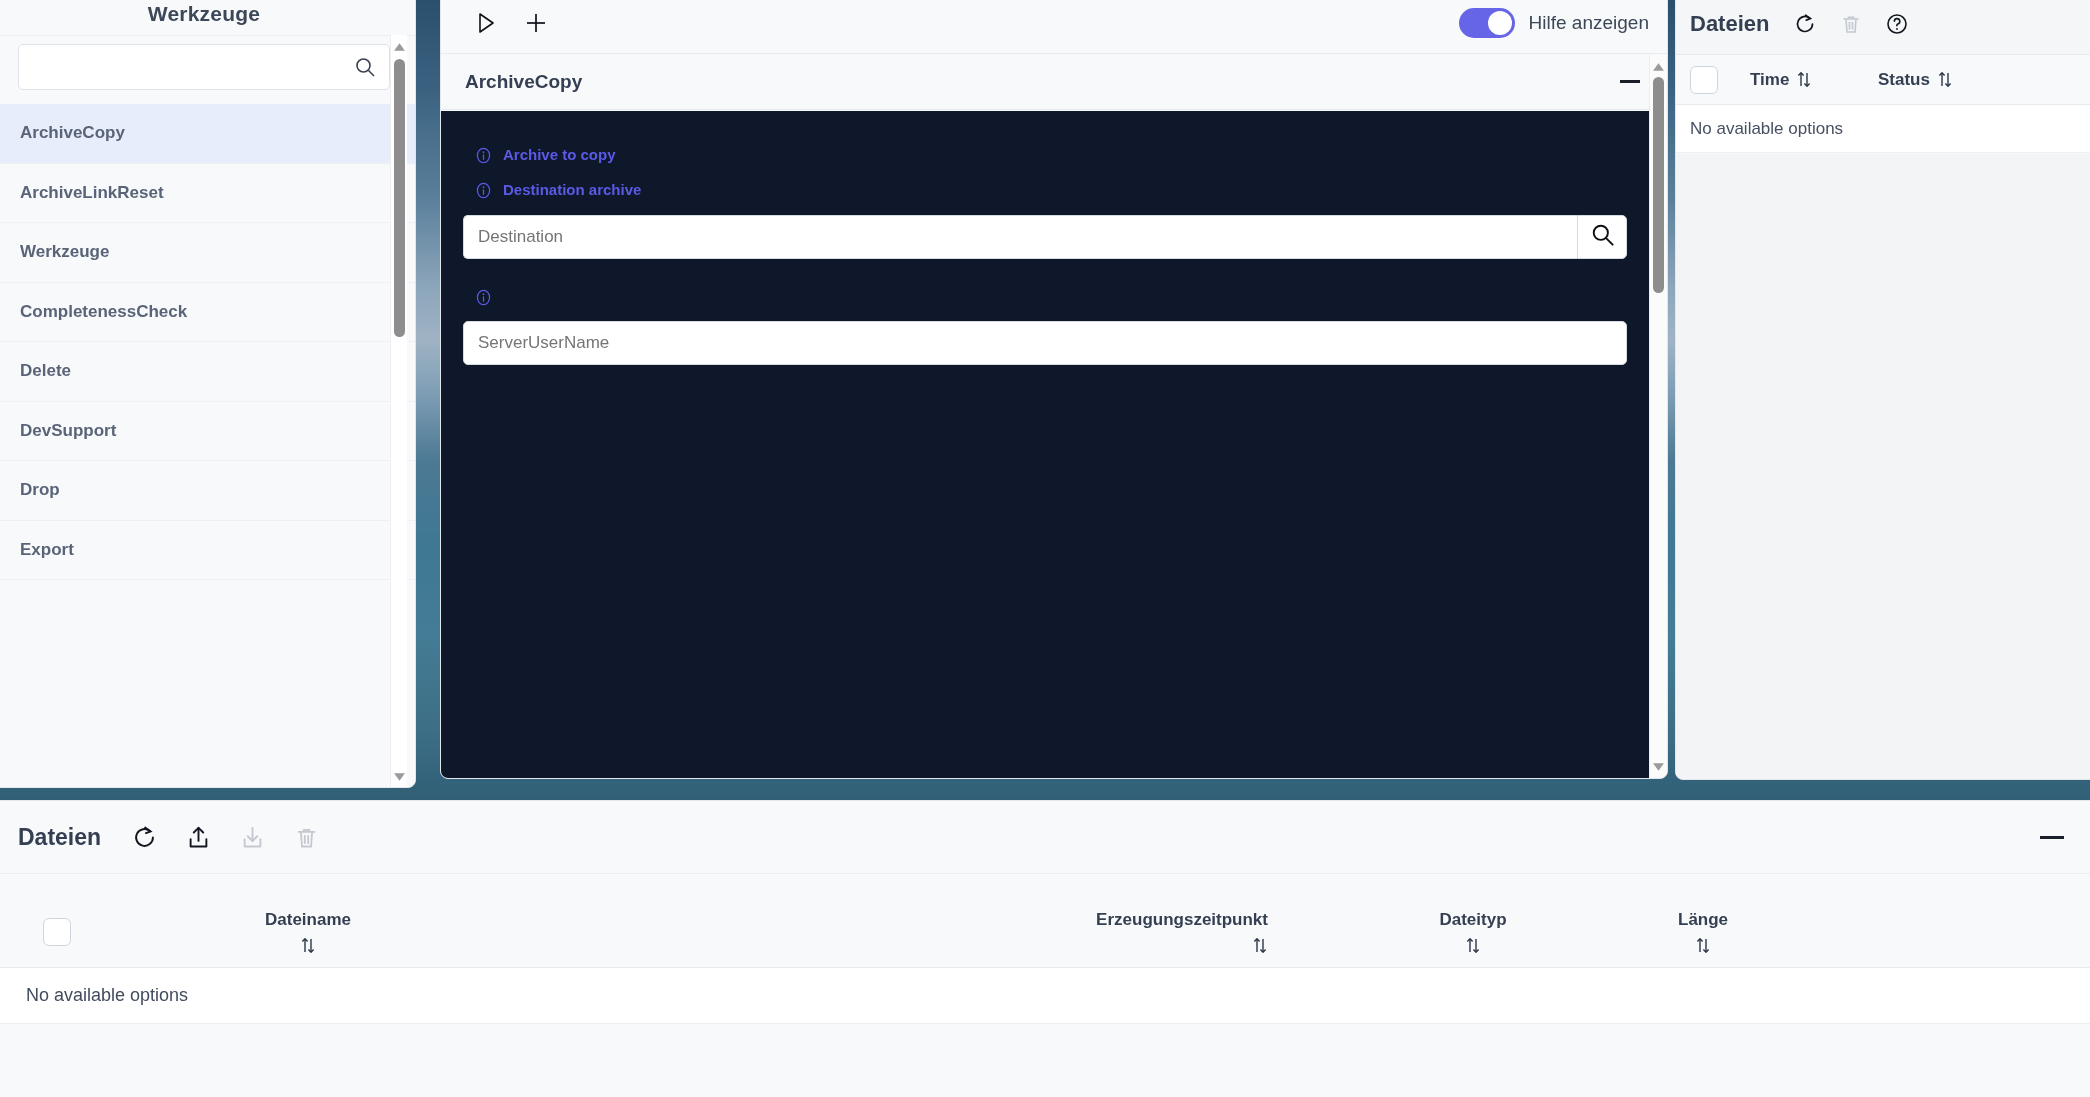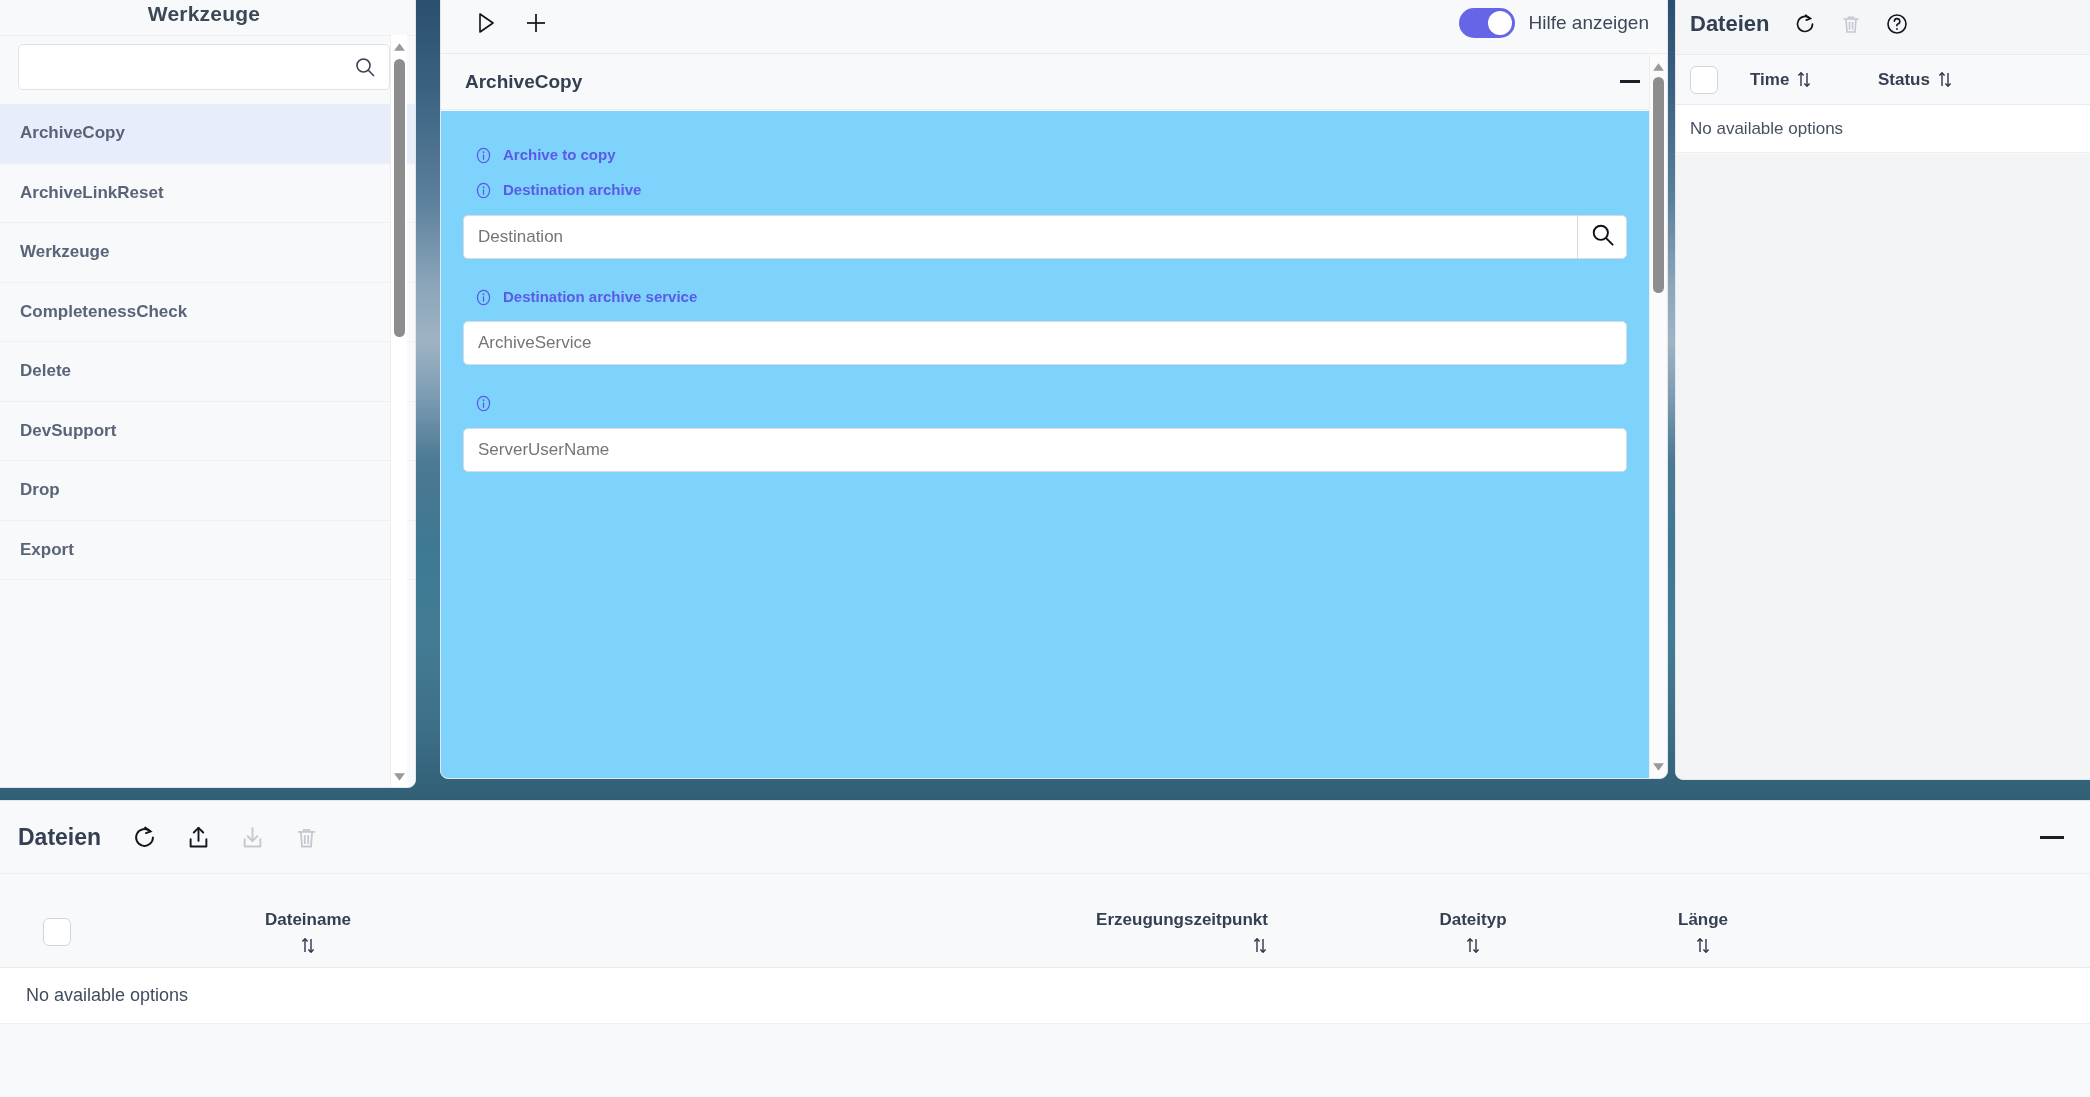--- a/index.html
+++ b/index.html
@@ -173,21 +173,21 @@
   }
   .minus-btn i {
     display: block; width: 20px; height: 3px;
     background: #1b1f29;
   }
 
   #form-body {
     position: absolute;
     left: 0; right: 18px;
     top: 118px; bottom: 0;
-    background: #7dd3fc;
+    background: #0f172a;
     padding: 34px 22px 0 22px;
     overflow: hidden;
   }
   .field-group { margin-bottom: 7px; }
   .field-label {
     display: flex; align-items: flex-start; gap: 10px;
     color: #5a5ae6;
     font-size: 15px; font-weight: bold;
     line-height: 1.32;
     margin: 0 0 10px 11px;
@@ -428,33 +428,20 @@
           </span>
         </div>
       </div>
       <div class="field-group">
         <div class="field-label">
           <span class="info-ico"><svg width="19" height="19" viewBox="0 0 20 20" fill="none" stroke="#5a5ae6" stroke-width="1.3">
               <ellipse cx="10" cy="10" rx="6.4" ry="7.6"></ellipse>
               <circle cx="10" cy="6.6" r=".95" fill="#5a5ae6" stroke="none"></circle>
               <line x1="10" y1="9.3" x2="10" y2="14" stroke-linecap="round"></line>
             </svg></span>
-          <span>Destination archive service</span>
-        </div>
-        <div class="input-row">
-          <input type="text" class="text-input" placeholder="ArchiveService" style="outline: none; font-family: &quot;Liberation Sans&quot;, sans-serif;">
-        </div>
-      </div>
-      <div class="field-group">
-        <div class="field-label">
-          <span class="info-ico"><svg width="19" height="19" viewBox="0 0 20 20" fill="none" stroke="#5a5ae6" stroke-width="1.3">
-              <ellipse cx="10" cy="10" rx="6.4" ry="7.6"></ellipse>
-              <circle cx="10" cy="6.6" r=".95" fill="#5a5ae6" stroke="none"></circle>
-              <line x1="10" y1="9.3" x2="10" y2="14" stroke-linecap="round"></line>
-            </svg></span>
         </div>
         <div class="input-row">
           <input type="text" class="text-input" placeholder="ServerUserName" style="outline: none; font-family: &quot;Liberation Sans&quot;, sans-serif;">
         </div>
       </div>
     </div>
 
   <div class="sb" id="form-sb">
     <span class="sb-arrow up">
       <svg width="13" height="13" viewBox="0 0 12 12">

